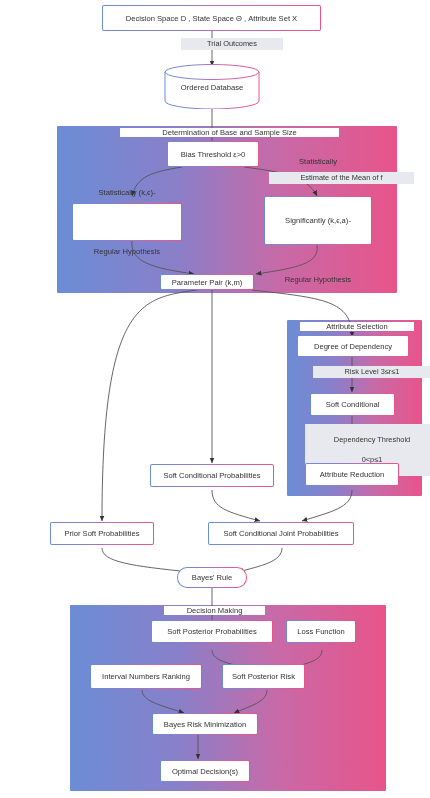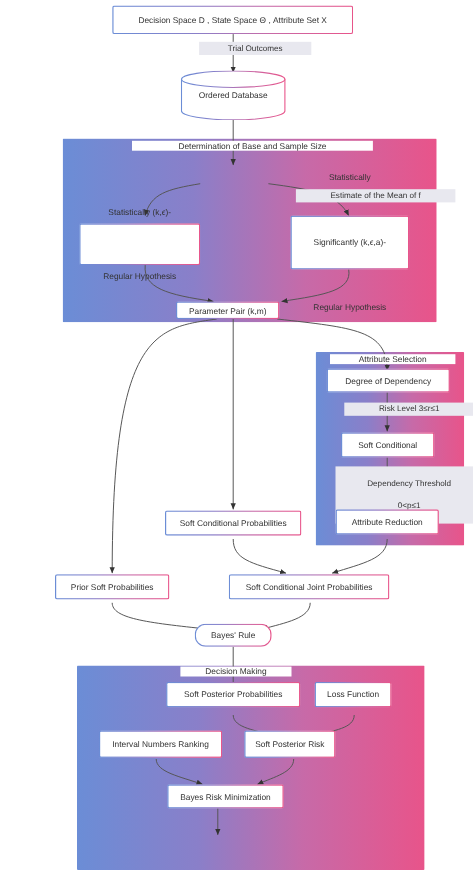--- a/index.html
+++ b/index.html
@@ -185,20 +185,23 @@
       <path d="M1,8 L1,37 A47,8 0 0 0 95,37 L95,8" fill="#ffffff" stroke="url(#cylgrad)" stroke-width="1"></path>
       <ellipse cx="48" cy="8" rx="47" ry="7.5" fill="#ffffff" stroke="url(#cylgrad)" stroke-width="1"></ellipse>
     </svg>
     <div class="cyl-label">Ordered Database</div>
   </div>
 
   <div class="cluster-label" style="left:108px; top:128px; width:215px;">
     <span>Determination of Base    and Sample Size</span>
   </div>
 
+  <div class="node" style="left:155px; top:141px; width:92px; height:26px;">
+    <span>Bias Threshold ε&gt;0</span>
+  </div>
 
   <div class="edge-label" style="left:257px; top:172px; width:105px;">
     <span>Estimate of the Mean of f</span>
   </div>
 
   <div class="node multiline" style="left:60px; top:203px; width:110px; height:38px;">
     <span>Statistically (k,ϵ)-</span>
     <span>Regular Hypothesis</span>
   </div>
 
@@ -270,14 +273,17 @@
   </div>
 
   <div class="node" style="left:210px; top:664px; width:83px; height:25px;">
     <span>Soft Posterior Risk</span>
   </div>
 
   <div class="node" style="left:140px; top:713px; width:106px; height:22px;">
     <span>Bayes Risk Minimization</span>
   </div>
 
+  <div class="node" style="left:148px; top:760px; width:90px; height:22px;">
+    <span>Optimal Decision(s)</span>
+  </div>
 
 </div>
 
 </body></html>

